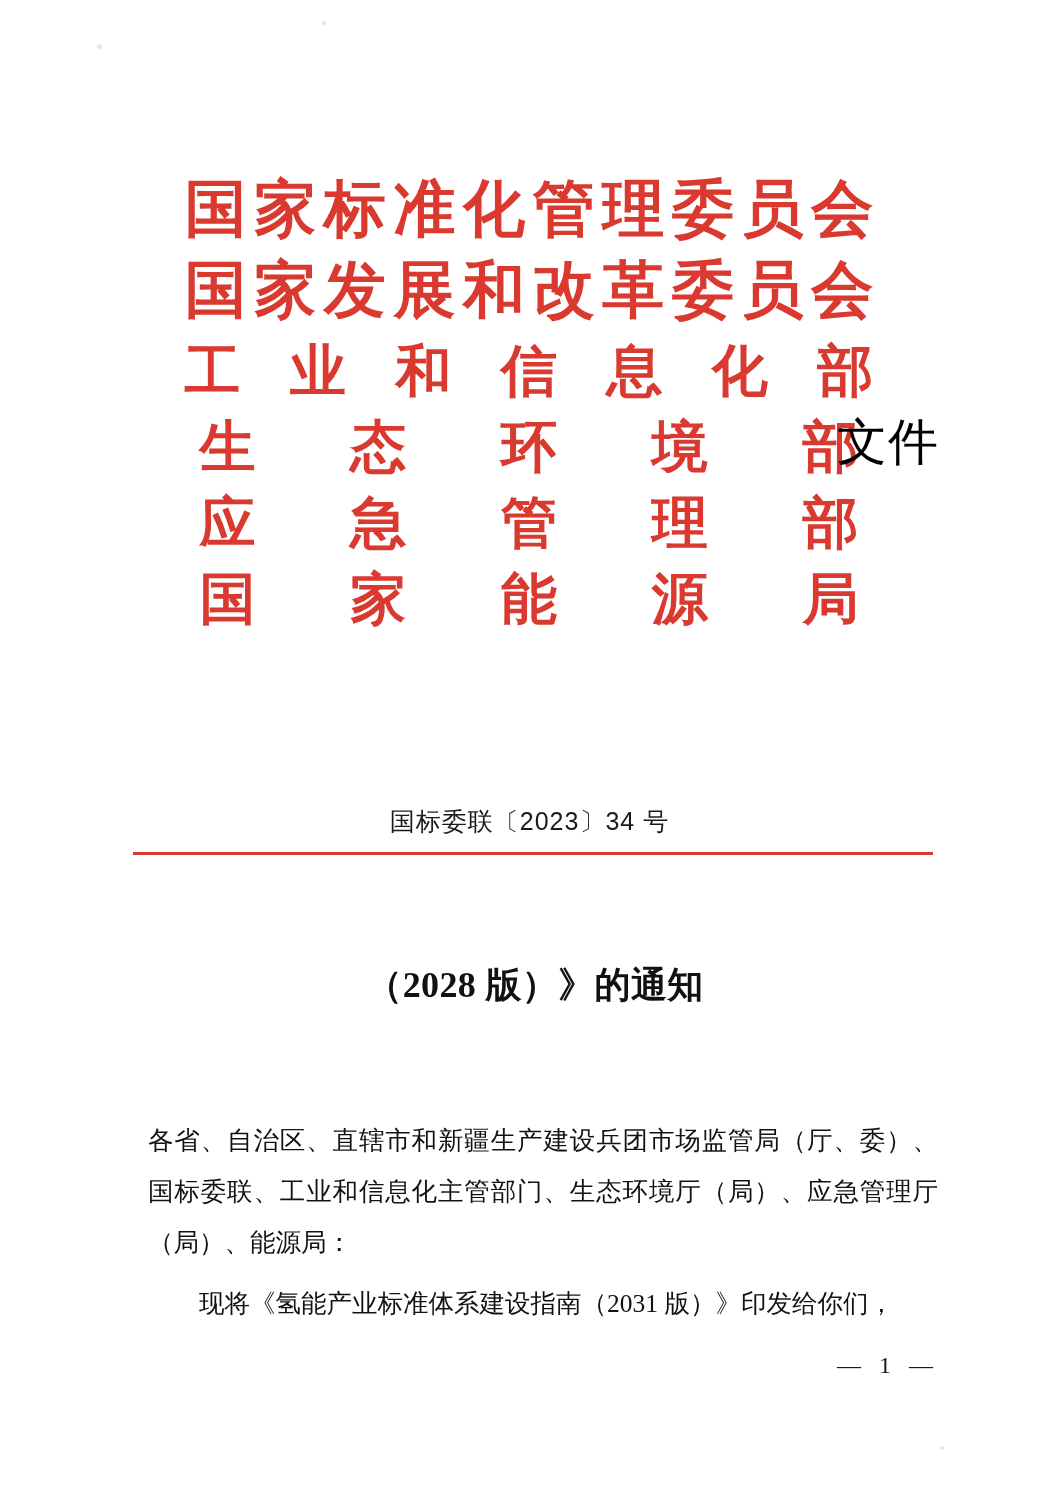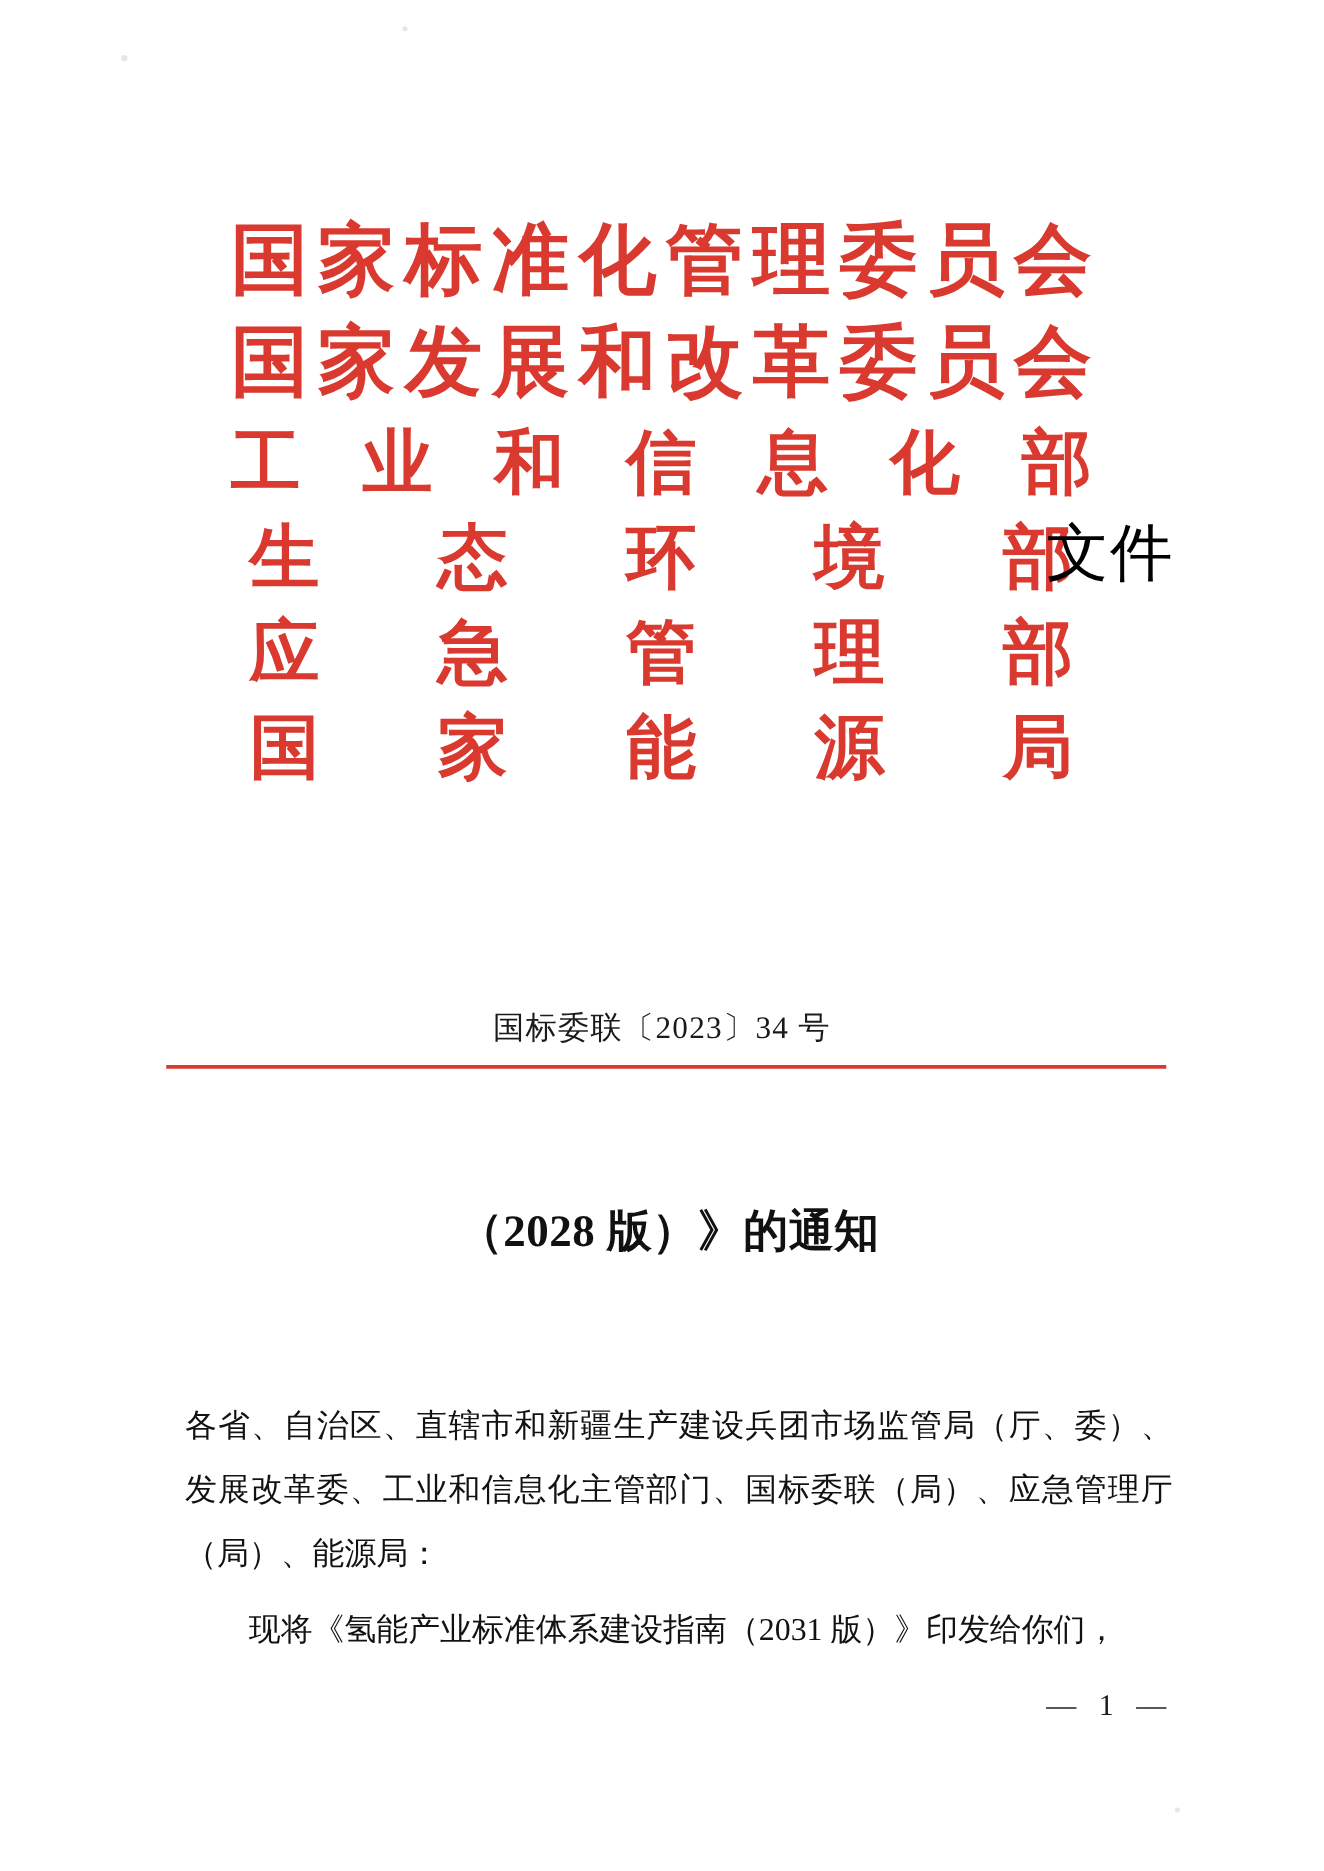--- a/index.html
+++ b/index.html
@@ -73,21 +73,21 @@
 
   
   .docnum {
     position: absolute;
     left: 0;
     top: 805px;
     width: 1059px;
     text-align: center;
     font-size: 25px;
     color: #1a1a1a;
-    font-family: Liberation Serif, serif;
+    font-family: Liberation Sans, sans-serif;
     letter-spacing: 0.04em;
   }
   .red-rule {
     position: absolute;
     left: 133px;
     top: 852px;
     width: 800px;
     height: 3px;
     background: #d9392f;
   }
@@ -246,19 +246,19 @@
   </div>
 
   <div class="docnum">国标委联〔2023〕34 号</div>
   <div class="red-rule"></div>
 
   <div class="title">
     <span class="title-line">（2028 版）》的通知</span>
   </div>
 
   <div class="body-text">
-    <p class="p-recipient">各省、自治区、直辖市和新疆生产建设兵团市场监管局（厅、委）、发展改革委、工业和信息化主管部门、国标委联（局）、应急管理厅（局）、能源局：</p>
+    <p class="p-recipient">各省、自治区、直辖市和新疆生产建设兵团市场监管局（厅、委）、国标委联、工业和信息化主管部门、生态环境厅（局）、应急管理厅（局）、能源局：</p>
     <p class="p-indent">现将《氢能产业标准体系建设指南（2031 版）》印发给你们，</p>
   </div>
 
   <div class="pagenum">— 1 —</div>
 
 </div>
 
 </body></html>

